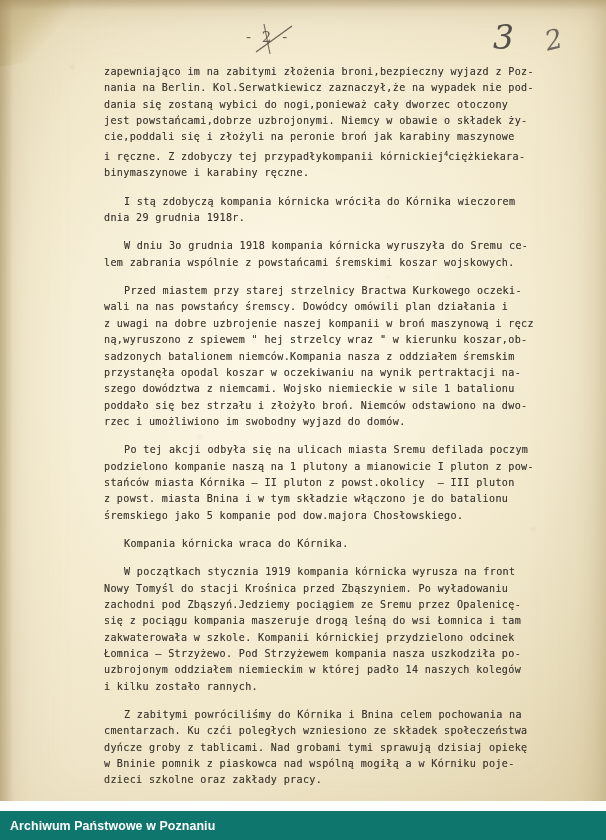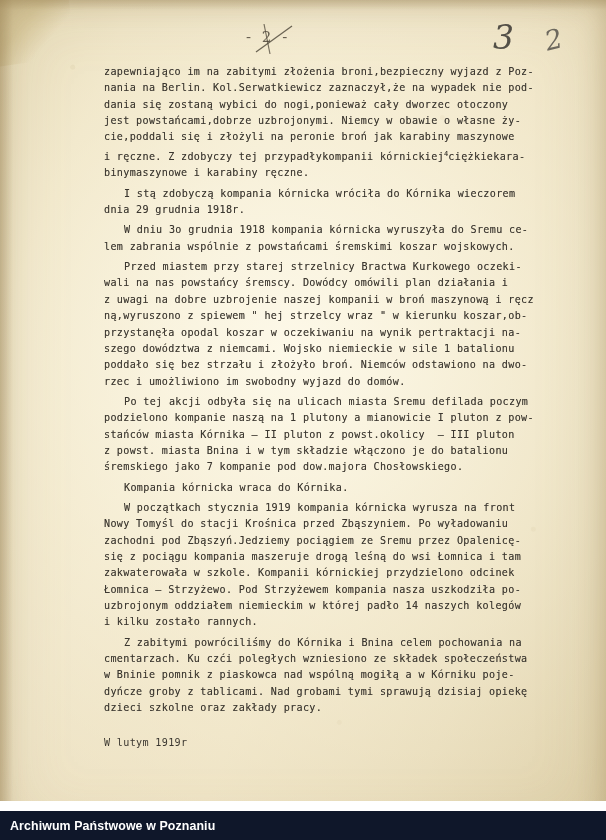--- a/index.html
+++ b/index.html
@@ -106,21 +106,21 @@
   
   #typed {
     position: absolute;
     left: 104px;
     top: 64px;
     width: 462px;
   }
   .para {
     margin: 0 0 0 0;
   }
-  .para + .para { margin-top: 4px; }
+  .para + .para { margin-top: 12px; }
   .ln {
     display: block;
     font-family: "DejaVu Sans Mono", monospace;
     font-size: 10.1px;
     line-height: 16.35px;
     letter-spacing: .34px;
     color: #3b3730;
     white-space: pre;
     text-shadow: 0 0 .6px rgba(60,54,44,.45);
   }
@@ -142,21 +142,21 @@
     padding-right: 12px;
     margin-top: 19px;
   }
 
   
   #banner {
     position: absolute;
     left: 0; bottom: 0;
     width: 100%;
     height: 29px;
-    background: #0f172a;
+    background: #0f766e;
     display: flex;
     align-items: center;
   }
   #banner-text {
     color: #fff;
     font-family: "Liberation Sans", sans-serif;
     font-size: 12.4px;
     font-weight: bold;
     padding-left: 10px;
     letter-spacing: .1px;
@@ -187,75 +187,76 @@
   </svg>
   <div class="hand" id="folio-3">3</div>
   <div class="hand" id="folio-mark">2</div>
 
   <div id="typed">
 
     <div class="para">
       <span class="ln">zapewniająco im na zabitymi złożenia broni,bezpieczny wyjazd z Poz-</span>
       <span class="ln">nania na Berlin. Kol.Serwatkiewicz zaznaczył,że na wypadek nie pod-</span>
       <span class="ln">dania się zostaną wybici do nogi,ponieważ cały dworzec otoczony</span>
-      <span class="ln">jest powstańcami,dobrze uzbrojonymi. Niemcy w obawie o własne ży-</span>
+      <span class="ln">jest powstańcami,dobrze uzbrojonymi. Niemcy w obawie o składek ży-</span>
       <span class="ln">cie,poddali się i złożyli na peronie broń jak karabiny maszynowe</span>
       <span class="ln"><span>i ręczne. Z zdobyczy tej przypadłykompanii kórnickiej</span><span class="sup">4</span><span>ciężkiekara-</span></span>
       <span class="ln">binymaszynowe i karabiny ręczne.</span>
     </div>
 
     <div class="para">
       <span class="ln ind">I stą zdobyczą kompania kórnicka wróciła do Kórnika wieczorem</span>
       <span class="ln">dnia 29 grudnia 1918r.</span>
     </div>
 
     <div class="para">
       <span class="ln ind">W dniu 3o grudnia 1918 kompania kórnicka wyruszyła do Sremu ce-</span>
       <span class="ln">lem zabrania wspólnie z powstańcami śremskimi koszar wojskowych.</span>
     </div>
 
     <div class="para">
       <span class="ln ind">Przed miastem przy starej strzelnicy Bractwa Kurkowego oczeki-</span>
       <span class="ln">wali na nas powstańcy śremscy. Dowódcy omówili plan działania i</span>
       <span class="ln">z uwagi na dobre uzbrojenie naszej kompanii w broń maszynową i ręcz</span>
       <span class="ln">ną,wyruszono z spiewem " hej strzelcy wraz " w kierunku koszar,ob-</span>
+      <span class="ln">sadzonych batalionem niemców.Kompania nasza z oddziałem śremskim</span>
       <span class="ln">przystanęła opodal koszar w oczekiwaniu na wynik pertraktacji na-</span>
       <span class="ln">szego dowództwa z niemcami. Wojsko niemieckie w sile 1 batalionu</span>
       <span class="ln">poddało się bez strzału i złożyło broń. Niemców odstawiono na dwo-</span>
       <span class="ln">rzec i umożliwiono im swobodny wyjazd do domów.</span>
     </div>
 
     <div class="para">
       <span class="ln ind">Po tej akcji odbyła się na ulicach miasta Sremu defilada poczym</span>
       <span class="ln">podzielono kompanie naszą na 1 plutony a mianowicie I pluton z pow-</span>
       <span class="ln">stańców miasta Kórnika – II pluton z powst.okolicy  – III pluton</span>
       <span class="ln">z powst. miasta Bnina i w tym składzie włączono je do batalionu</span>
-      <span class="ln">śremskiego jako 7 kompanie pod dow.majora Chosłowskiego.</span>
+      <span class="ln">śremskiego jako 5 kompanie pod dow.majora Chosłowskiego.</span>
     </div>
 
     <div class="para">
       <span class="ln ind">Kompania kórnicka wraca do Kórnika.</span>
     </div>
 
     <div class="para">
       <span class="ln ind">W początkach stycznia 1919 kompania kórnicka wyrusza na front</span>
       <span class="ln">Nowy Tomyśl do stacji Krośnica przed Zbąszyniem. Po wyładowaniu</span>
       <span class="ln">zachodni pod Zbąszyń.Jedziemy pociągiem ze Sremu przez Opalenicę-</span>
       <span class="ln">się z pociągu kompania maszeruje drogą leśną do wsi Łomnica i tam</span>
       <span class="ln">zakwaterowała w szkole. Kompanii kórnickiej przydzielono odcinek</span>
       <span class="ln">Łomnica – Strzyżewo. Pod Strzyżewem kompania nasza uszkodziła po-</span>
       <span class="ln">uzbrojonym oddziałem niemieckim w której padło 14 naszych kolegów</span>
       <span class="ln">i kilku zostało rannych.</span>
     </div>
 
     <div class="para">
       <span class="ln ind">Z zabitymi powróciliśmy do Kórnika i Bnina celem pochowania na</span>
       <span class="ln">cmentarzach. Ku czći poległych wzniesiono ze składek społeczeństwa</span>
+      <span class="ln">dyńcze groby z tablicami. Nad grobami tymi sprawują dzisiaj opiekę</span>
       <span class="ln">w Bninie pomnik z piaskowca nad wspólną mogiłą a w Kórniku poje-</span>
-      <span class="ln">dyńcze groby z tablicami. Nad grobami tymi sprawują dzisiaj opiekę</span>
       <span class="ln">dzieci szkolne oraz zakłady pracy.</span>
     </div>
 
     <span class="sigline">W lutym 1919r</span>
   </div>
 
   <div id="banner-gap"></div>
   <div id="banner">
     <span id="banner-text">Archiwum Państwowe w Poznaniu</span>
   </div>

